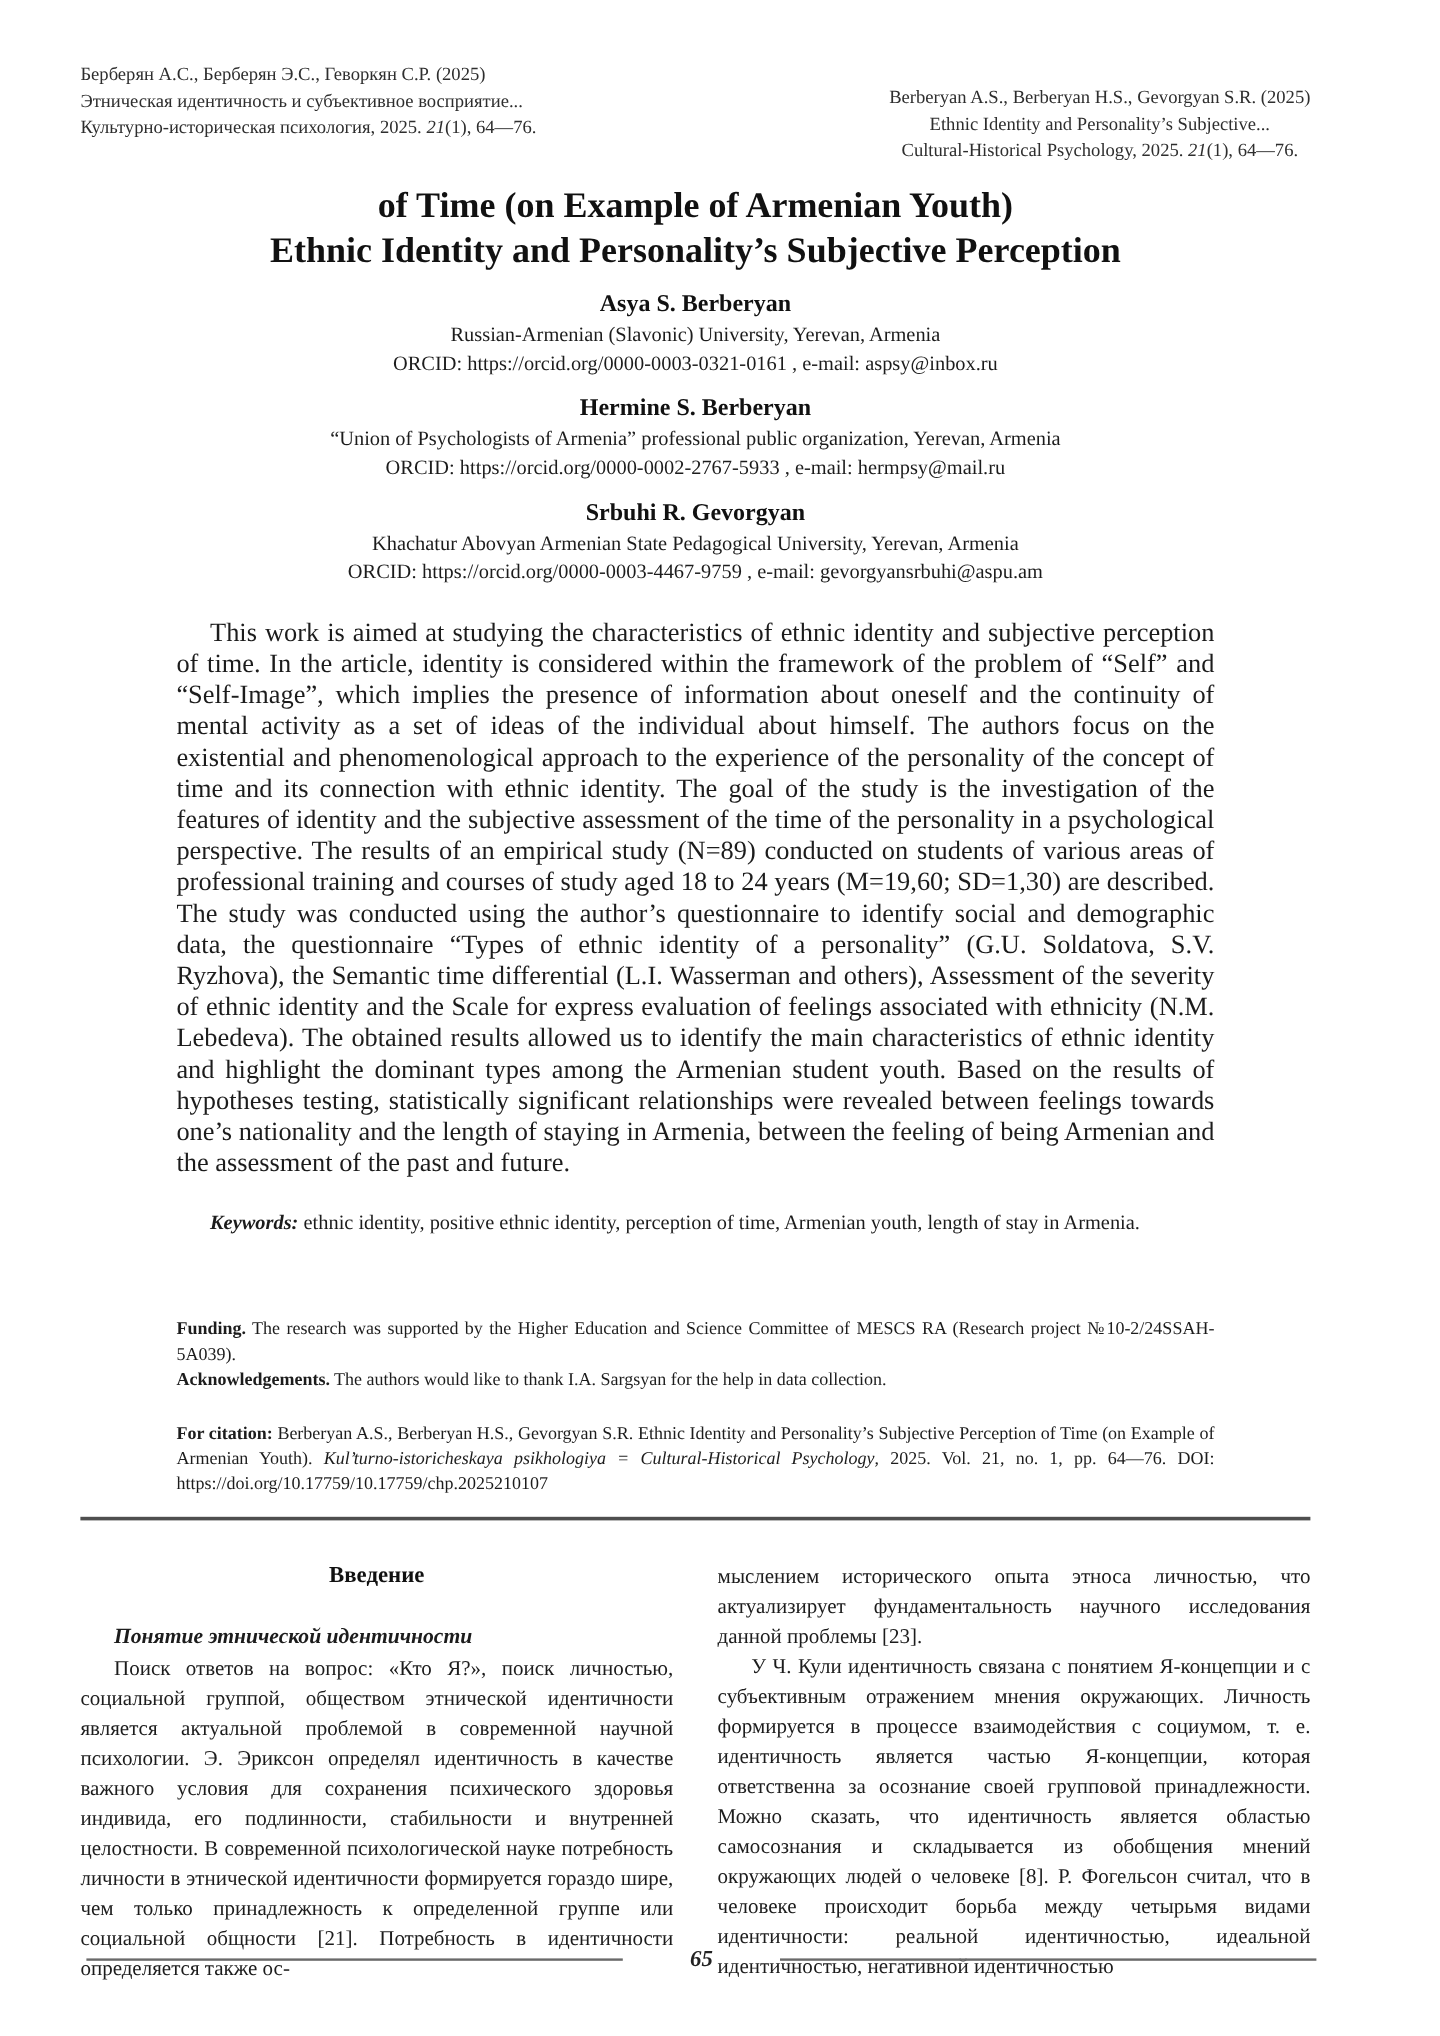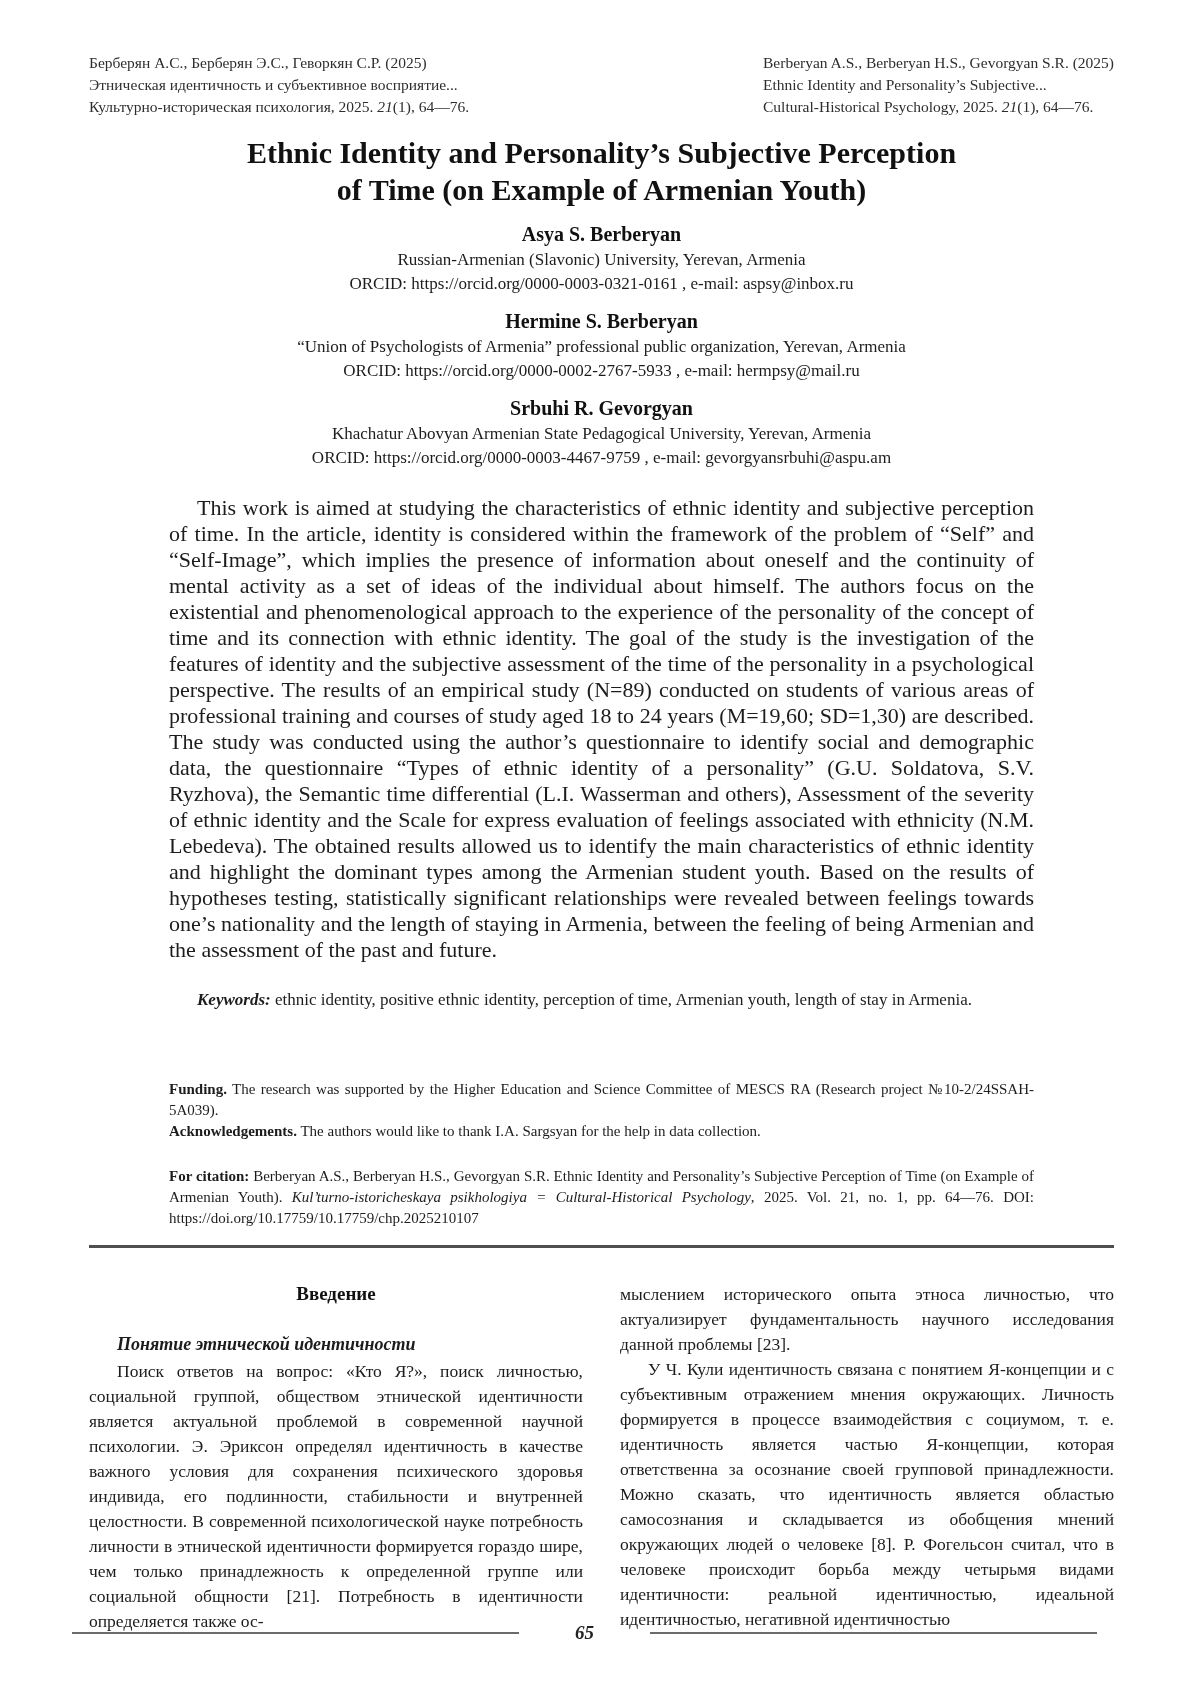--- a/index.html
+++ b/index.html
@@ -4,26 +4,26 @@
 <style>
   * { margin:0; padding:0; box-sizing:border-box; }
   html,body { background:#ffffff; }
   body {
     width:1200px; height:1697px;
     font-family:"Liberation Serif","DejaVu Serif",serif;
     color:#1c1c1c;
     position:relative;
     overflow:hidden;
   }
-  .page-inner { position:absolute; left:89px; top:0; width:1025px;font-family:Liberation Serif, serif; }
+  .page-inner { position:absolute; left:67px; top:0; width:1025px;font-family:Liberation Serif, serif; }
 
   
   .runhead { display:flex; justify-content:space-between; padding-top:52px; font-size:15.5px; line-height:22px; color:#2e2e2e; }
   .runhead .rh-left { text-align:left; }
-  .runhead .rh-right { text-align:left; }
+  .runhead .rh-right { text-align:center;margin-top:19px; }
   .vol-italic { font-style:italic; }
 
   
   .article-title { margin-top:16px; text-align:center; font-weight:bold; font-size:30px; line-height:37px; color:#111; }
   .author-block { margin-top:13px; text-align:center; }
   .author-name { font-weight:bold; font-size:20px; line-height:27px; color:#111; }
   .author-line { font-size:17px; line-height:23.5px; }
 
   
   .abstract { margin:26px 80px 0 80px; font-size:22px; line-height:26px; text-align:justify; }
@@ -65,22 +65,22 @@
       <div><span>Культурно-историческая психология, 2025. </span><span class="vol-italic">21</span><span>(1), 64—76.</span></div>
     </div>
     <div class="rh-right">
       <div>Berberyan A.S., Berberyan H.S., Gevorgyan S.R. (2025)</div>
       <div>Ethnic Identity and Personality’s Subjective...</div>
       <div><span>Cultural-Historical Psychology, 2025. </span><span class="vol-italic">21</span><span>(1), 64—76.</span></div>
     </div>
   </div>
 
   <h1 class="article-title">
+    <div>of Time (on Example of Armenian Youth)</div>
     <div>Ethnic Identity and Personality’s Subjective Perception</div>
-    <div>of Time (on Example of Armenian Youth)</div>
   </h1>
 
   <div class="author-block">
     <div class="author-name">Asya S. Berberyan</div>
     <div class="author-line">Russian-Armenian (Slavonic) University, Yerevan, Armenia</div>
     <div class="author-line">ORCID: https://orcid.org/0000-0003-0321-0161 , e-mail: aspsy@inbox.ru</div>
   </div>
   <div class="author-block">
     <div class="author-name">Hermine S. Berberyan</div>
     <div class="author-line">“Union of Psychologists of Armenia” professional public organization, Yerevan, Armenia</div>

